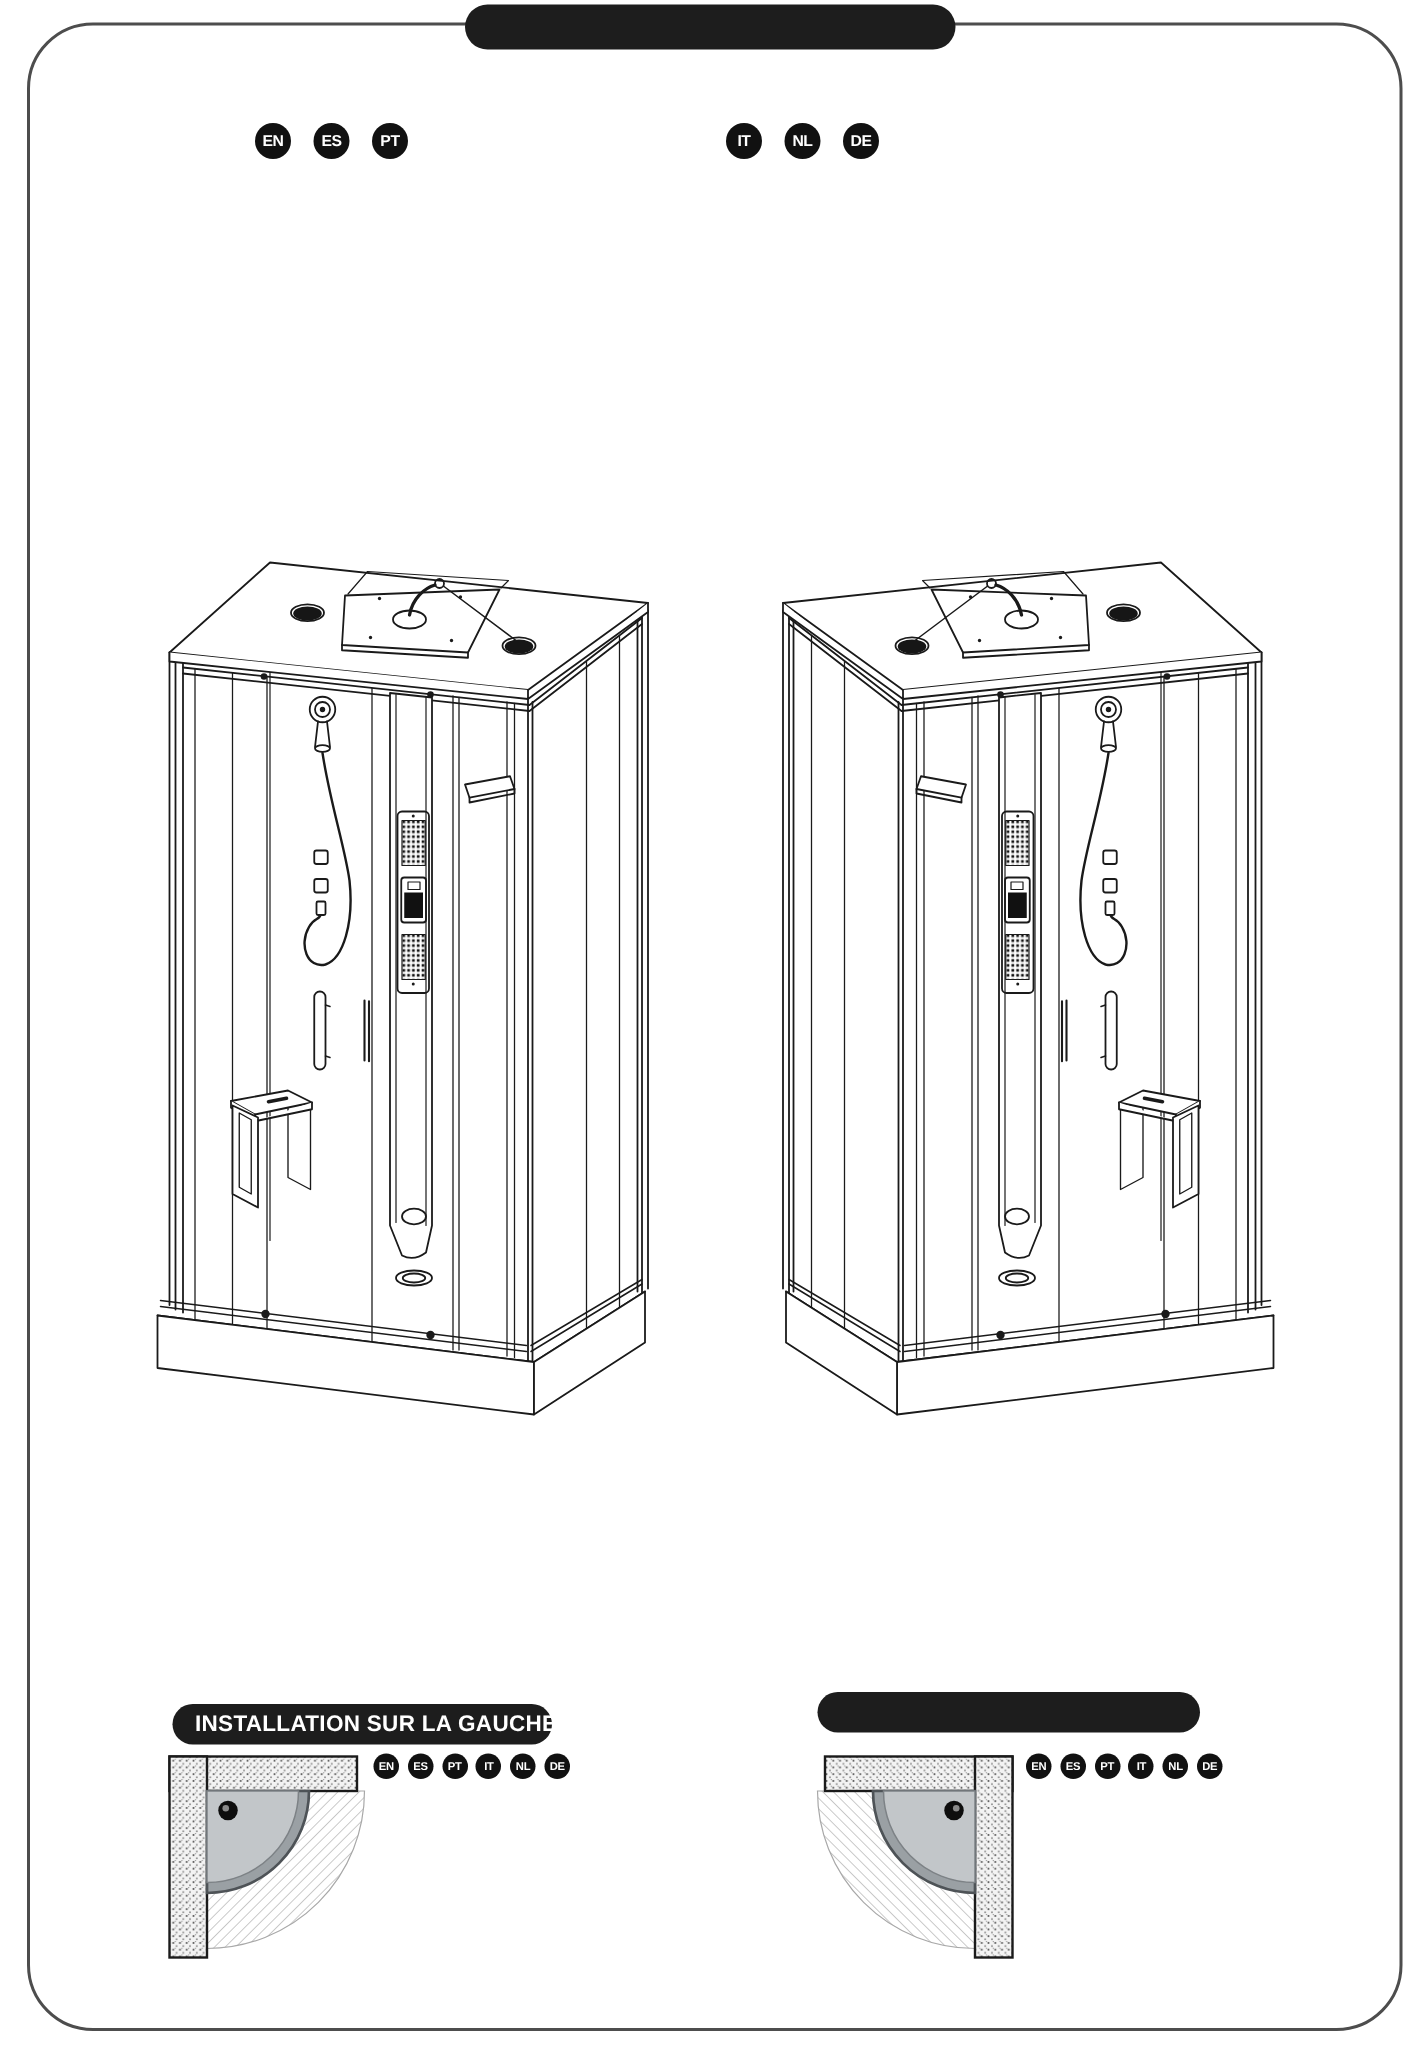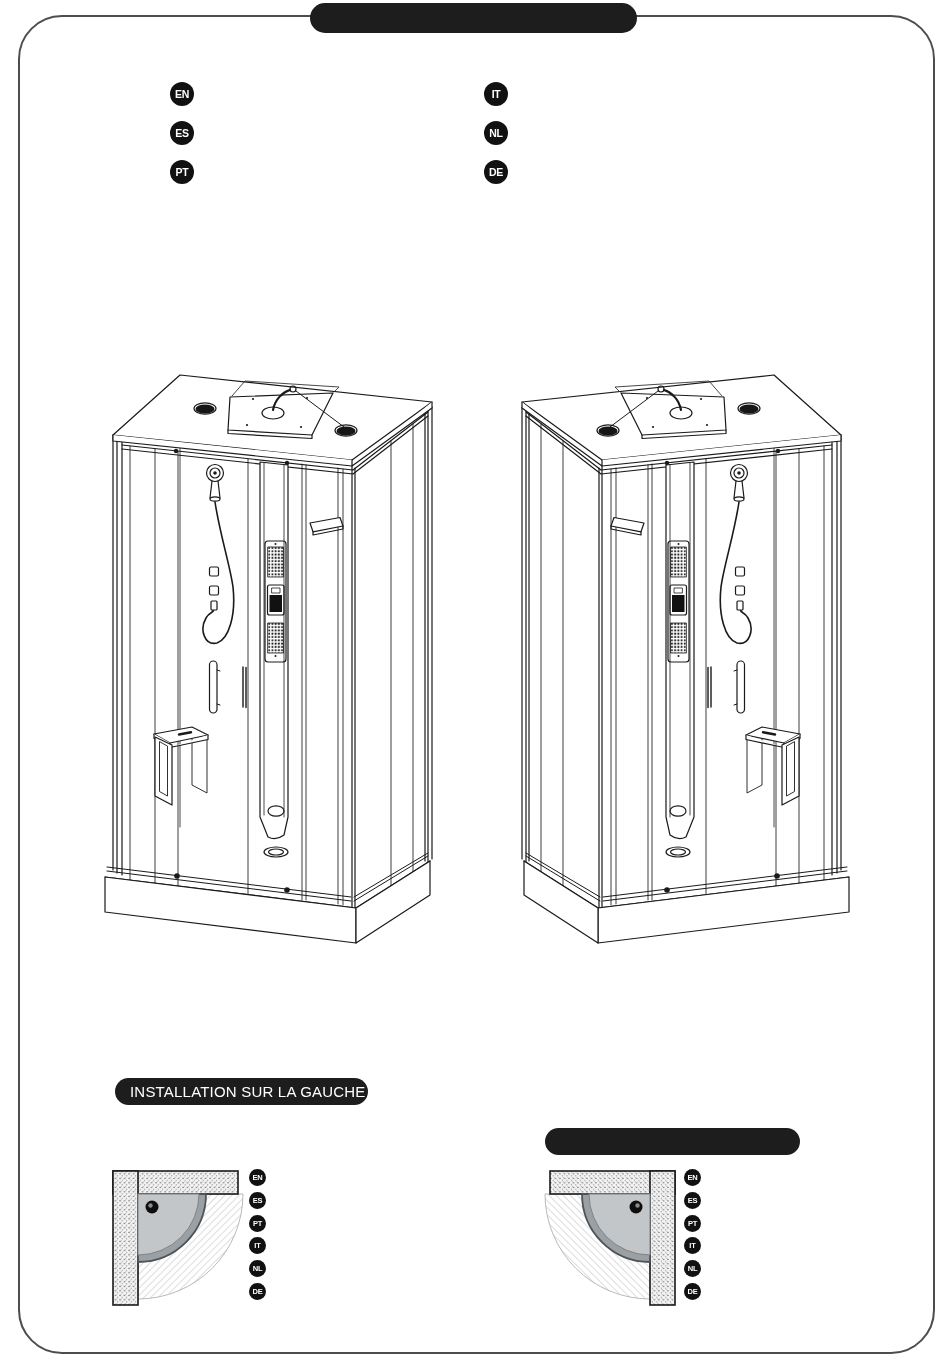--- a/index.html
+++ b/index.html
@@ -7,24 +7,24 @@
         font-family:"Liberation Sans",sans-serif;}
   
   .page-border{position:absolute;left:18px;top:15px;width:913px;height:1335px;
                border:2.4px solid #4d4d4d;border-radius:44px;}
   
   .pill{position:absolute;background:#1d1d1d;border-radius:15px;}
   .pill.top{left:310px;top:3px;width:327px;height:30px;}
   .pill.label{height:27px;border-radius:13.5px;color:#fff;font-size:15px;
               line-height:27px;padding-left:15px;box-sizing:border-box;
               letter-spacing:.2px;white-space:nowrap;}
-  .pill.bl{left:115px;top:1078px;width:253px;}
+  .pill.bl{left:115px;top:1136px;width:253px;font-weight:bold;}
   .pill.br{left:545px;top:1128px;width:255px;padding-left:0;}
   
-  .badge-col{position:absolute;display:flex;flex-direction:column;}
+  .badge-col{position:absolute;display:flex;flex-direction:row;}
   .badge{background:#111;color:#fff;border-radius:50%;display:flex;
          align-items:center;justify-content:center;font-weight:bold;}
   .badge.big{width:24px;height:24px;font-size:10.5px;letter-spacing:-0.3px;}
   .badge.small{width:17px;height:17px;font-size:7.5px;letter-spacing:-0.2px;}
   .col-big{gap:15px;}
   .col-small{gap:5.8px;}
   #langs-top-left{left:170px;top:82px;}
   #langs-top-right{left:484px;top:82px;}
   #langs-bottom-left{left:249px;top:1169px;}
   #langs-bottom-right{left:684px;top:1169px;}

